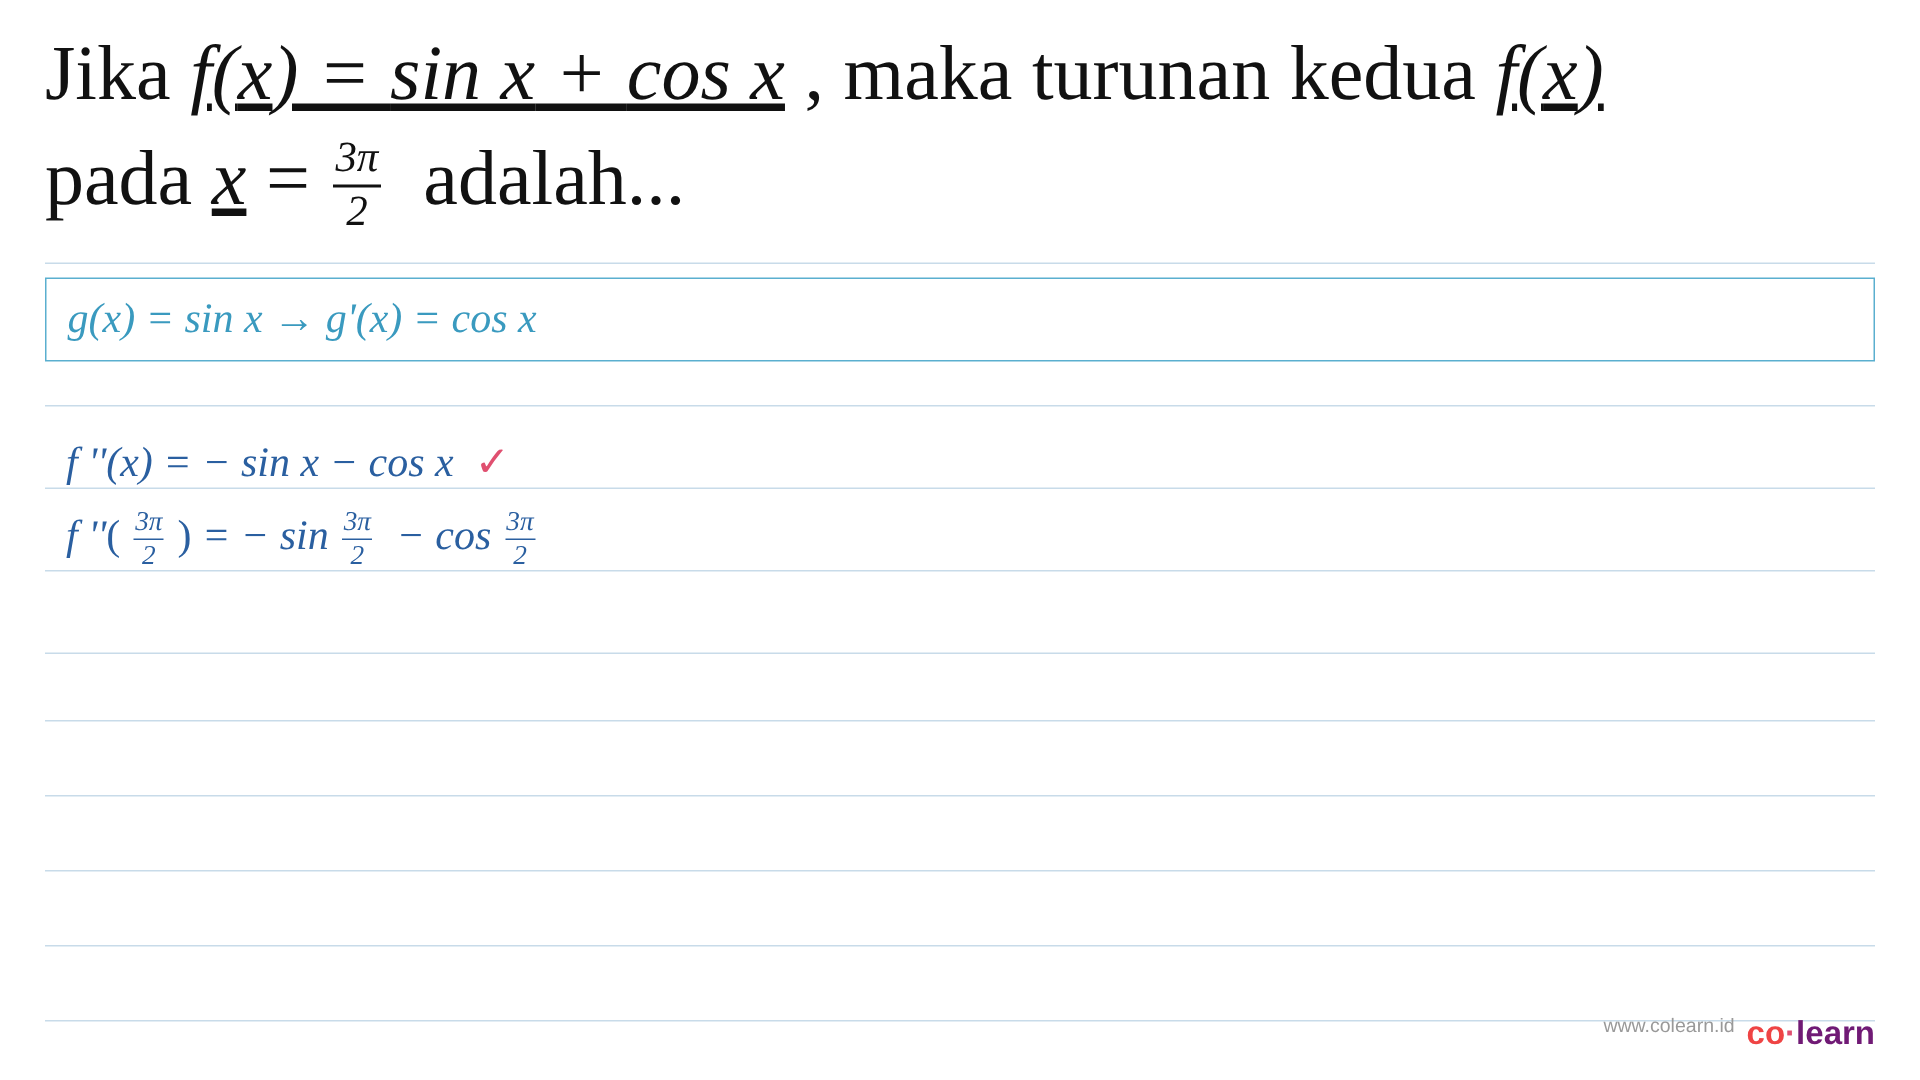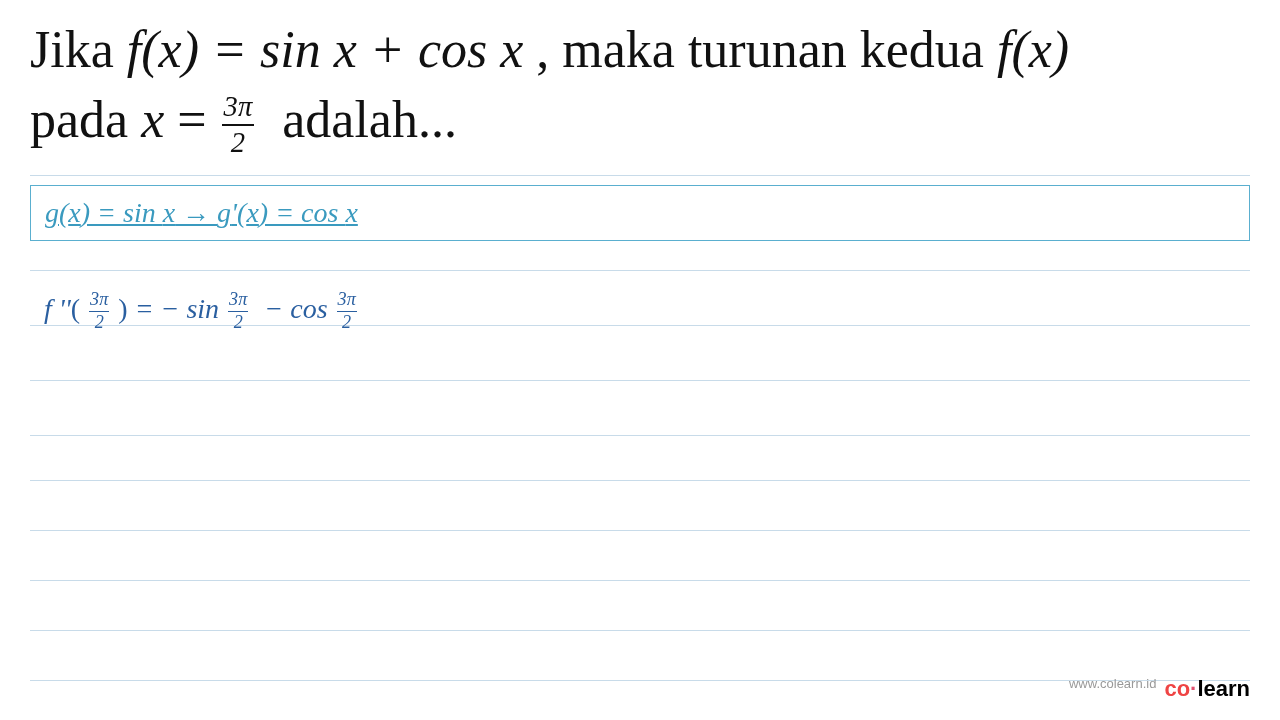--- a/index.html
+++ b/index.html
@@ -54,20 +54,21 @@
     .question-text {
       font-size: 52px;
       font-weight: normal;
       color: #111111;
       line-height: 1.35;
       font-family: Georgia, serif;
     }
 
     .question-text .italic-math {
       font-style: italic;
+      text-decoration: underline;
     }
 
     .fraction {
       display: inline-flex;
       flex-direction: column;
       align-items: center;
       vertical-align: middle;
       font-style: italic;
       margin: 0 2px;
       line-height: 1;
@@ -85,21 +86,20 @@
       padding: 0 2px;
       line-height: 1.2;
     }
 
     .solution-line {
       font-size: 28px;
       color: #3a9abf;
       font-style: italic;
       font-family: Georgia, serif;
       line-height: 1.5;
-      text-decoration: underline;
     }
 
     .step-line {
       font-size: 28px;
       color: #2a5fa0;
       font-style: italic;
       font-family: Georgia, serif;
       line-height: 1.6;
       padding: 2px 14px;
     }
@@ -158,21 +158,21 @@
 
     .brand-logo .co {
       color: #ef4444;
     }
 
     .brand-logo .dot {
       color: #e05070;
     }
 
     .brand-logo .learn {
-      color: #000000;
+      color: #701a75;
     }
   </style>
 </head>
 <body>
 
 <div class="page-container">
 
   <div class="ruled-lines">
     <div class="ruled-line" style="top: 175px;"></div>
     <div class="ruled-line" style="top: 270px;"></div>
@@ -202,20 +202,23 @@
 
   <div style="position:absolute; top: 185px; left: 30px; right: 30px; border: 1.5px solid #5aafcf; padding: 6px 14px 6px 14px;">
     <div class="solution-line">
       <i>g</i>(<i>x</i>) = sin <i>x</i> → <i>g</i>'(<i>x</i>) = cos <i>x</i>
     </div>
   </div>
 
   <div style="position:absolute; top: 285px; left: 30px; right: 30px;">
 
 
+    <div class="step-line">
+      <i>f</i> ''(<i>x</i>) = − sin <i>x</i> − cos <i>x</i> &nbsp;<span class="checkmark">✓</span>
+    </div>
 
     <div class="step-line">
       <i>f</i> ''<span style="font-style:normal;">(</span>
       <span class="step-fraction">
         <span class="num">3π</span>
         <span class="den">2</span>
       </span>
       <span style="font-style:normal;">)</span>
       = − sin
       <span class="step-fraction">

